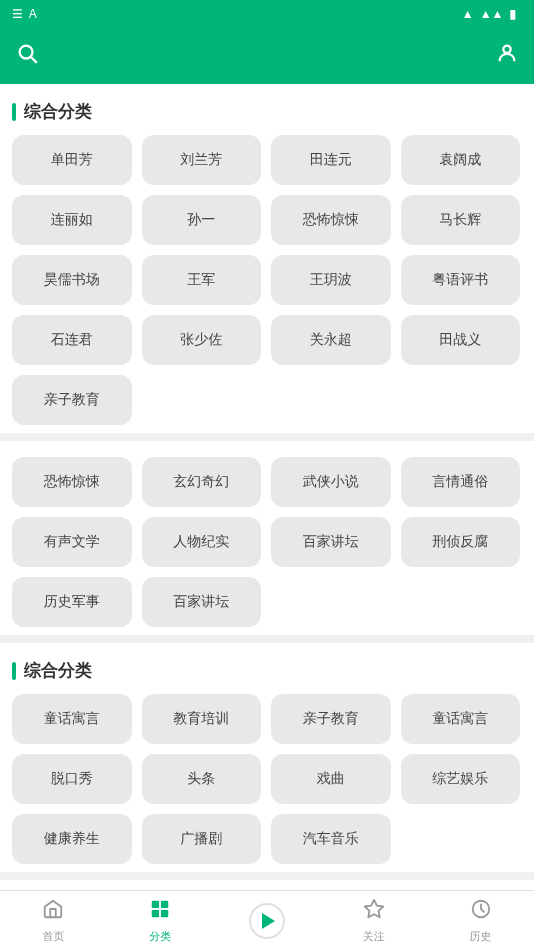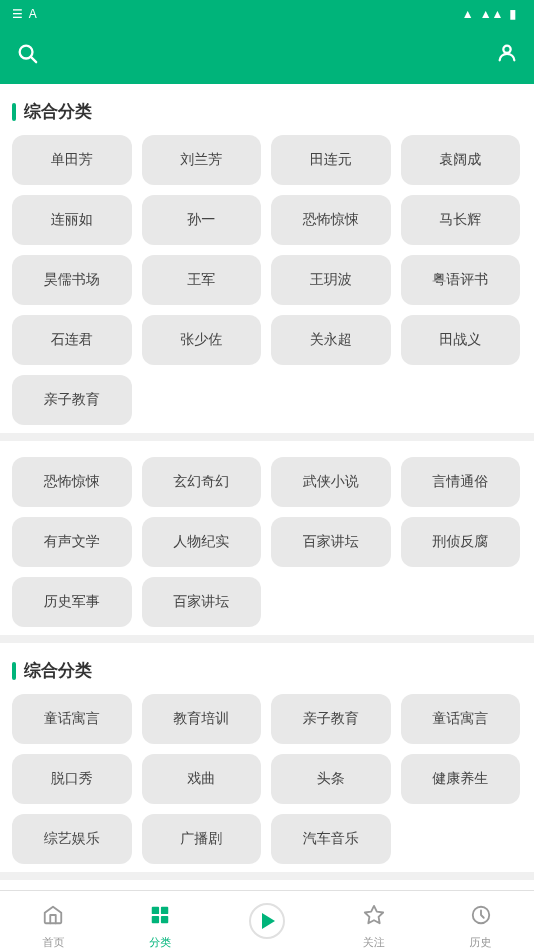--- a/index.html
+++ b/index.html
@@ -102,21 +102,21 @@
       background: white;
       border-top: 1px solid #e0e0e0;
       display: flex;
       align-items: center;
     }
     .nav-item {
       flex: 1;
       display: flex;
       flex-direction: column;
       align-items: center;
-      justify-content: flex-end;
+      justify-content: center;
       gap: 3px;
       cursor: pointer;
       height: 100%;
     }
     .nav-icon {
       font-size: 22px;
       color: #999;
     }
     .nav-icon.active { color: #00b47a; }
     .nav-label {
@@ -225,24 +225,24 @@
       </div>
     </div>
     <div class="section">
       <div class="section-title">综合分类</div>
       <div class="tag-grid">
         <div class="tag">童话寓言</div>
         <div class="tag">教育培训</div>
         <div class="tag">亲子教育</div>
         <div class="tag">童话寓言</div>
         <div class="tag">脱口秀</div>
+        <div class="tag">头条</div>
         <div class="tag">戏曲</div>
-        <div class="tag">头条</div>
+        <div class="tag">综艺娱乐</div>
         <div class="tag">健康养生</div>
-        <div class="tag">综艺娱乐</div>
         <div class="tag">广播剧</div>
         <div class="tag">汽车音乐</div>
       </div>
     </div>
   </div>
 
 <div class="bottom-nav">
   <div class="nav-item">
     <span class="nav-icon">
       <svg width="22" height="22" viewBox="0 0 24 24" fill="none" stroke="#999" stroke-width="2" stroke-linecap="round" stroke-linejoin="round">

